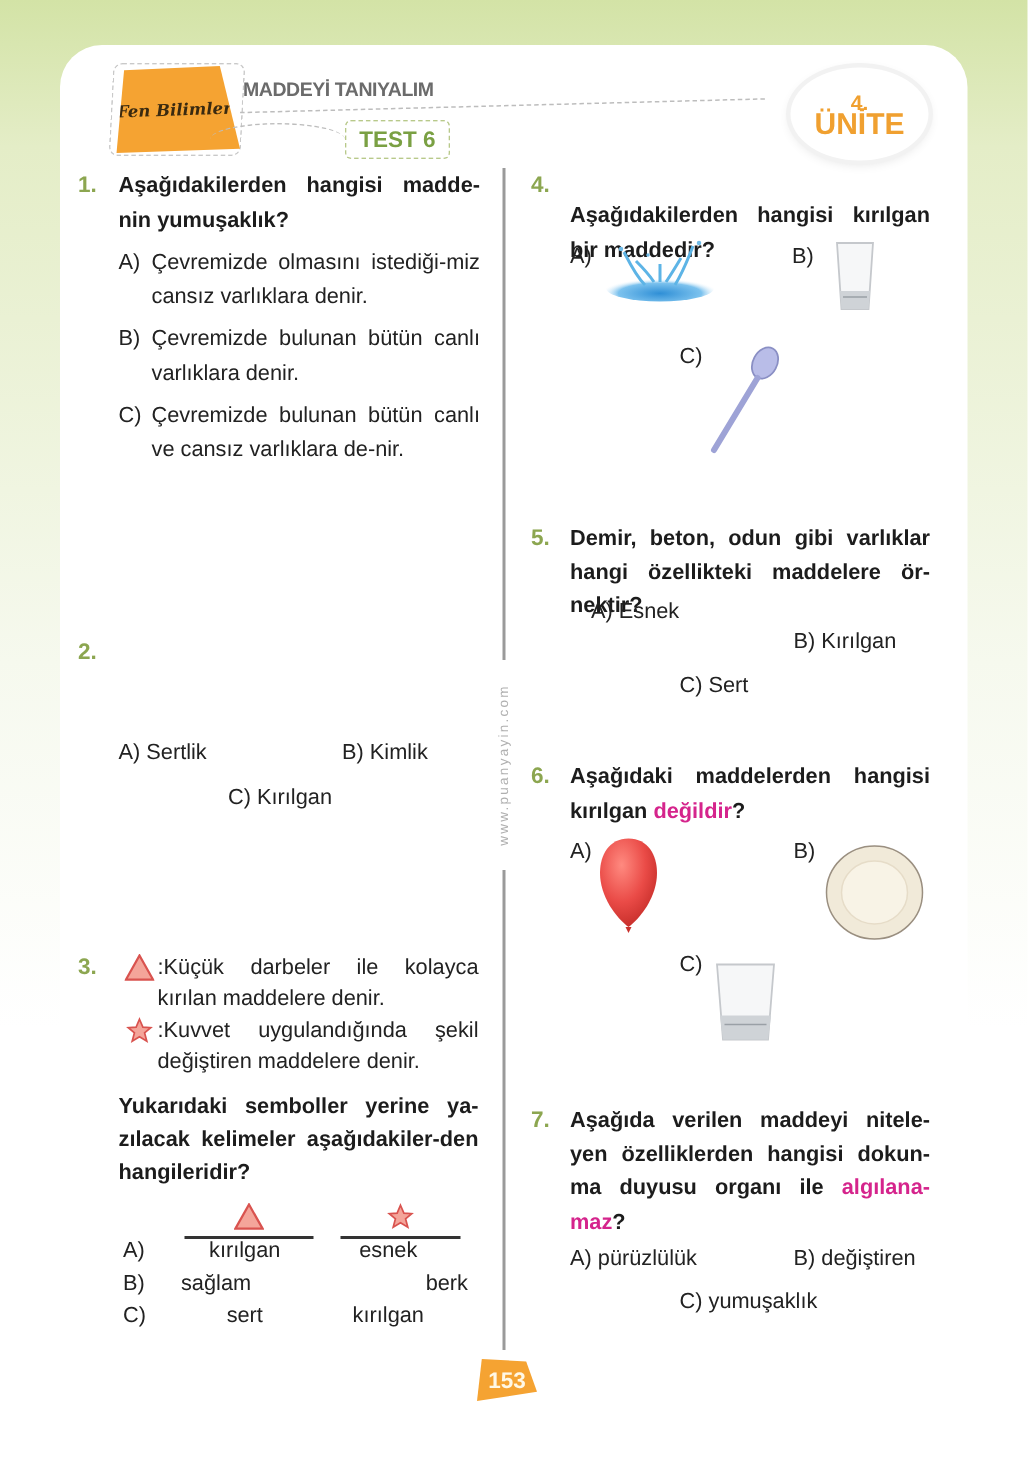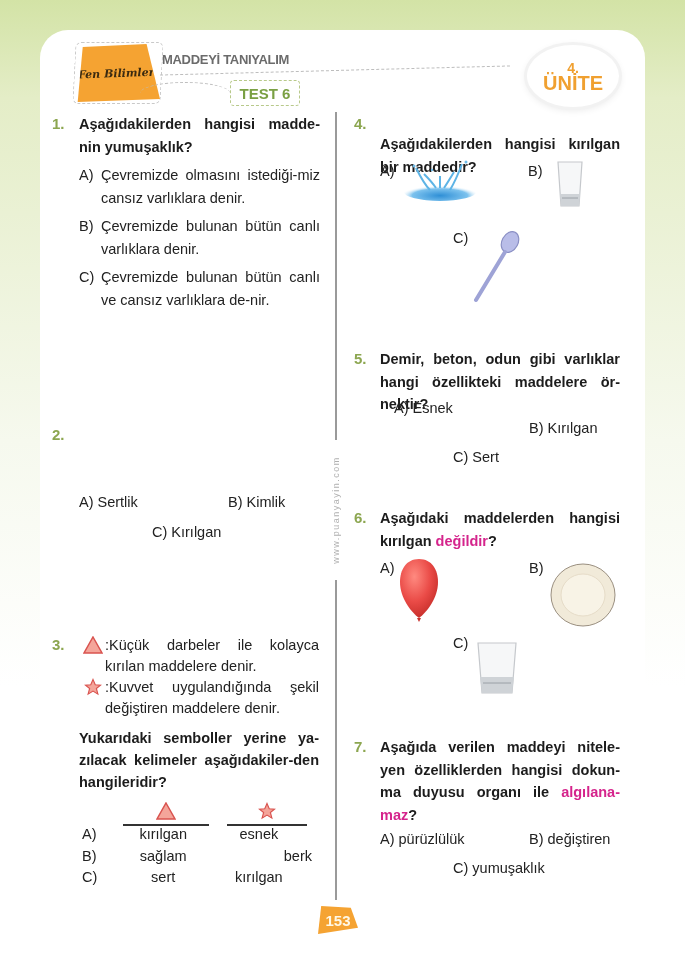--- a/index.html
+++ b/index.html
@@ -152,21 +152,21 @@
 <div style="position:absolute; left:227px; top:824px; width:80px; height:1.5px; background:#333;"></div>
 
 <div style="position:absolute; left:82px; top:826px; width:230px;">
   <div class="opt" style="display:flex; height:21.5px;">
     <span style="width:40px;">A)</span>
     <span style="width:88px; text-align:center;">kırılgan</span>
     <span style="width:110px; text-align:center;">esnek</span>
   </div>
   <div class="opt" style="display:flex; height:21.5px;">
     <span style="width:40px;">B)</span>
-    <span style="width:88px; text-align:center;">sağlam</span>
+    <span style="width:88px; text-align:left;">sağlam</span>
     <span style="width:110px; text-align:right;">berk</span>
   </div>
   <div class="opt" style="display:flex; height:21.5px;">
     <span style="width:40px;">C)</span>
     <span style="width:88px; text-align:center;">sert</span>
     <span style="width:110px; text-align:center;">kırılgan</span>
   </div>
 </div>
 
 <div class="q" style="left:354px; top:113px; width:266px;">

